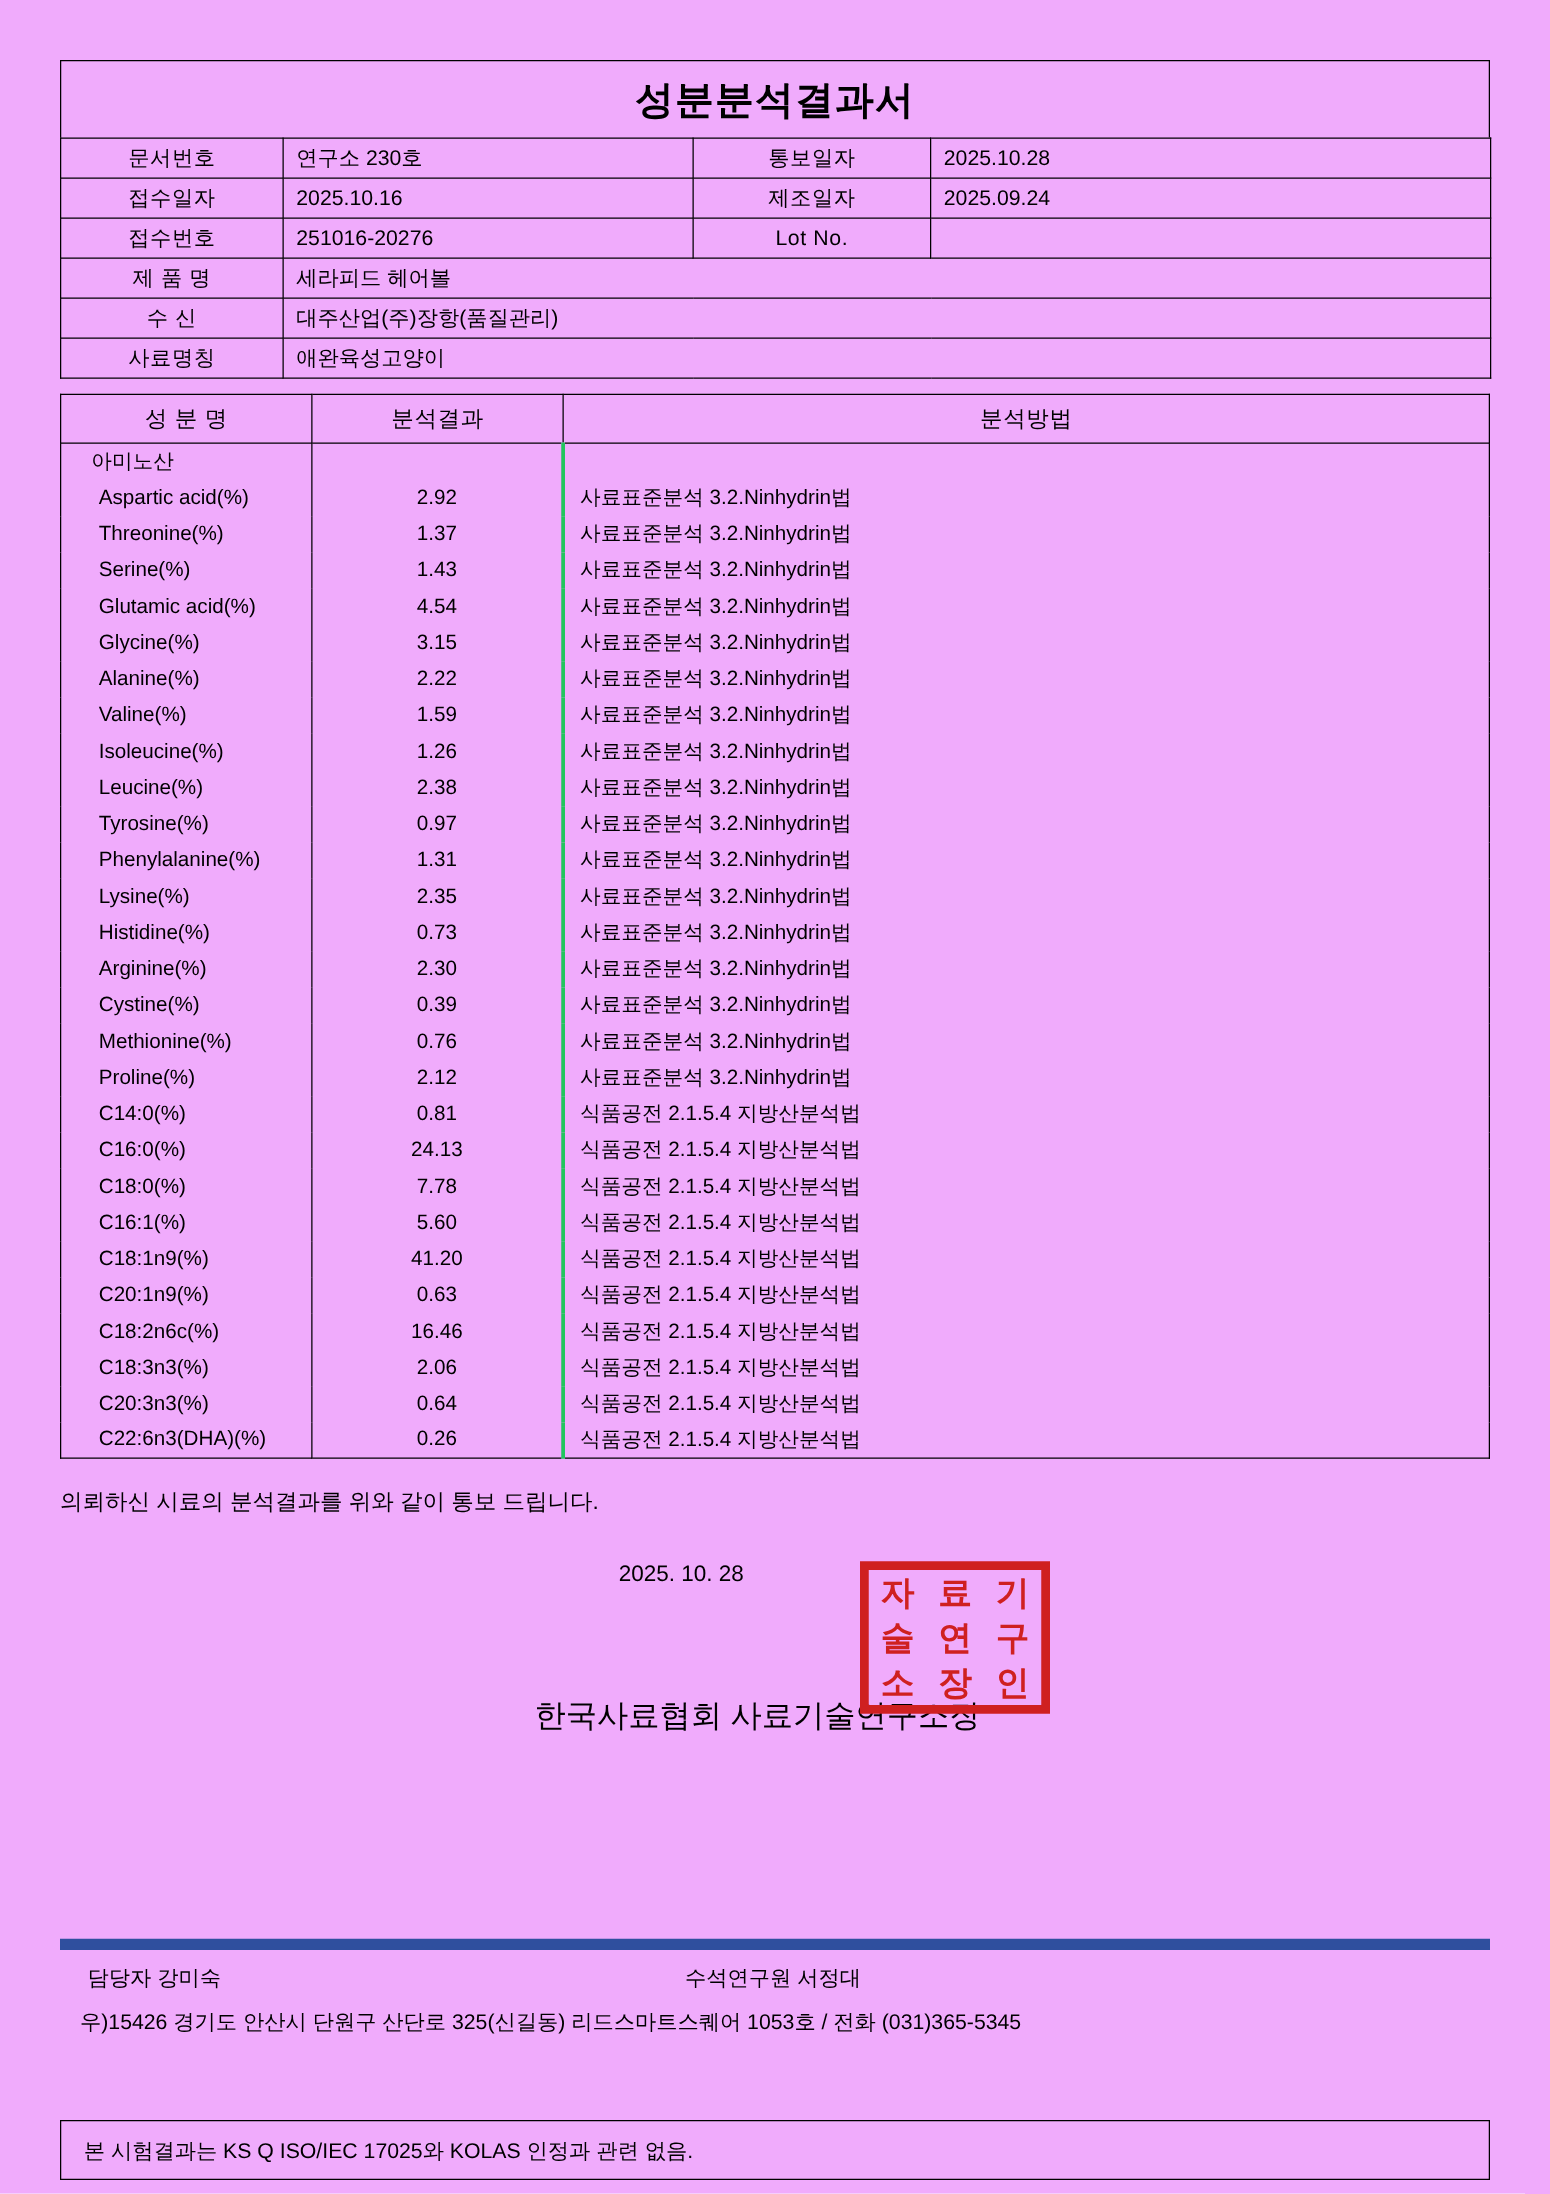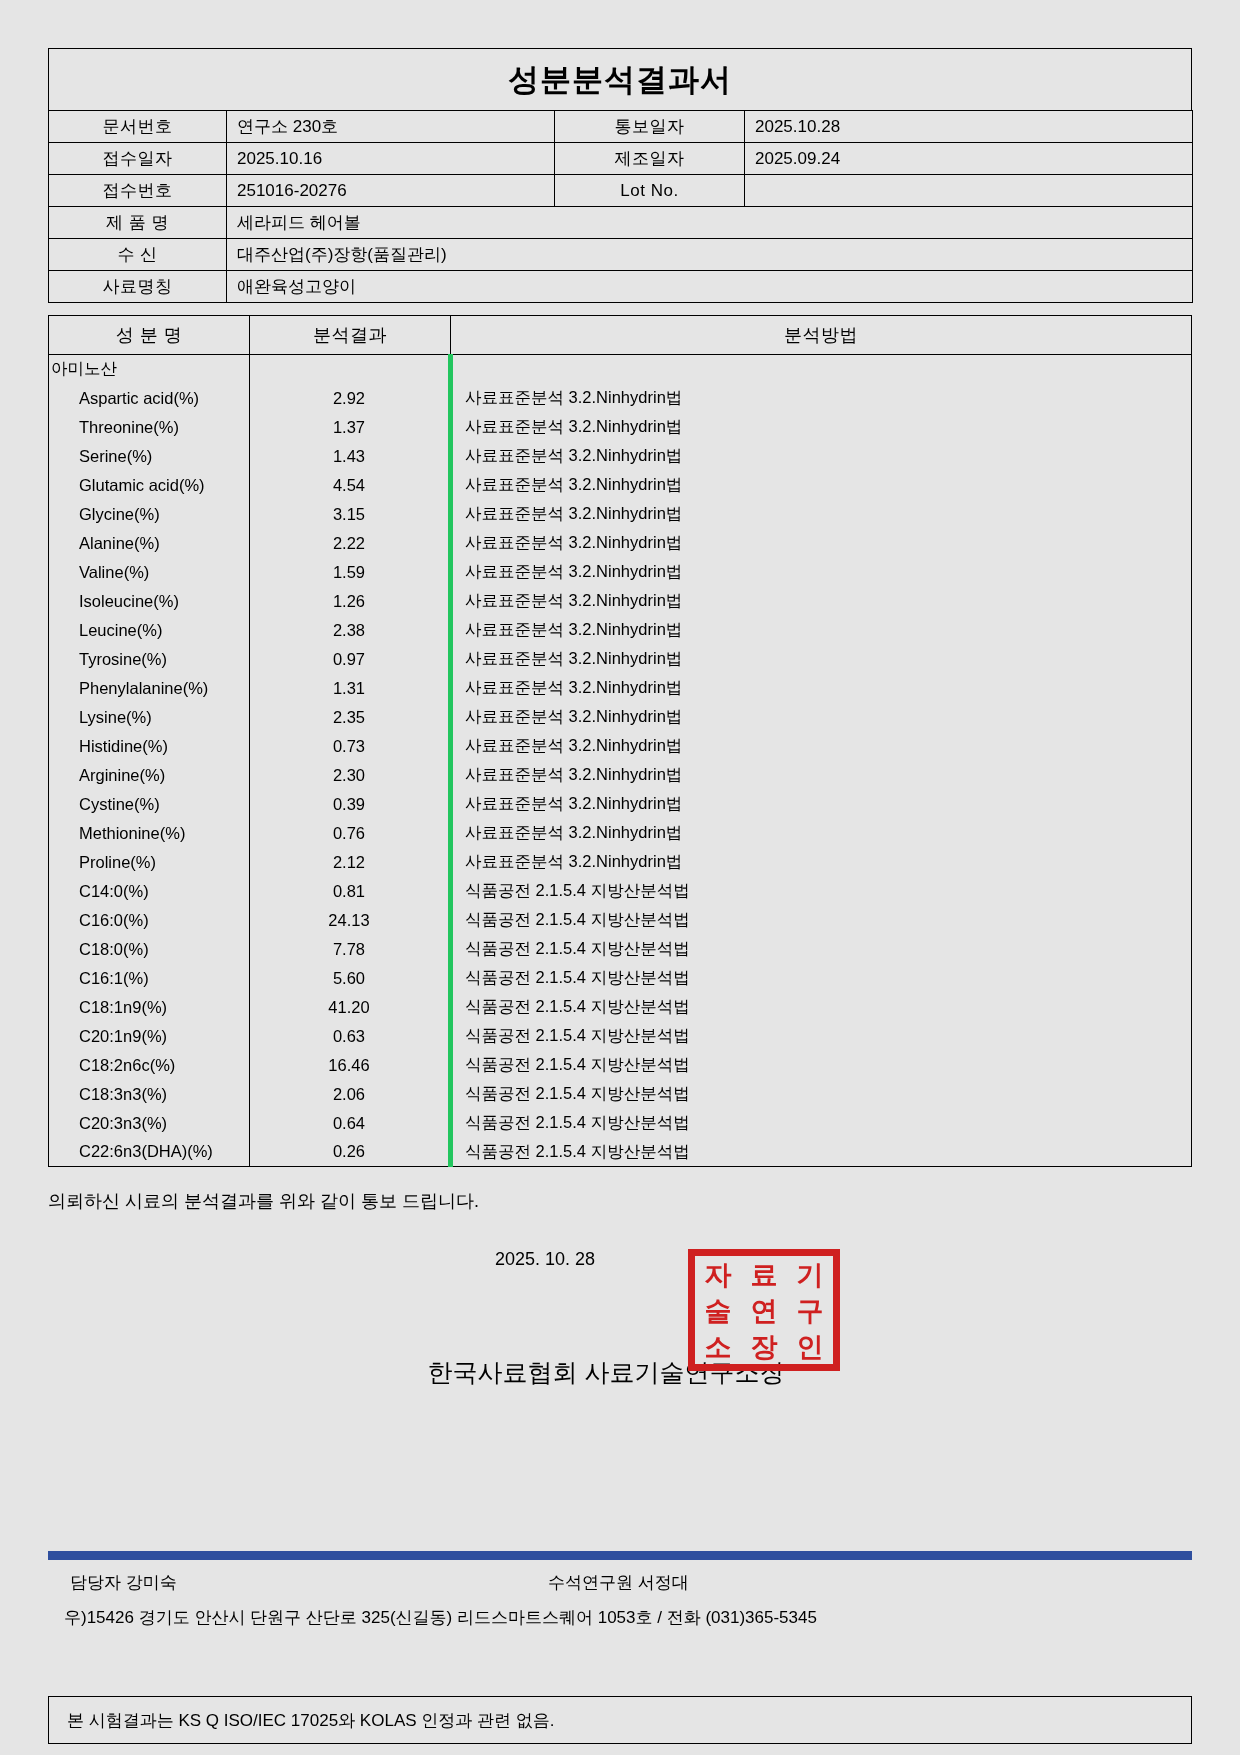--- a/index.html
+++ b/index.html
@@ -9,21 +9,21 @@
   }
   body {
     font-family: "Liberation Sans", "DejaVu Sans", sans-serif;
     color: #000000;
   }
   .page {
     position: relative;
     width: 1240px;
     height: 1755px;
     margin: 0 auto;
-    background: #e5e5e5;
+    background: #f0abfc;
     box-sizing: border-box;
     padding: 0;
     overflow: hidden;
   }
   .sheet {
     position: absolute;
     left: 48px;
     top: 48px;
     width: 1144px;
   }
@@ -90,24 +90,24 @@
     font-size: 16.5px;
     height: 29px;
     padding: 0;
     border: none;
     vertical-align: middle;
     box-sizing: border-box;
   }
   table.result tr td.c-name {
     border-left: 1px solid #000;
     border-right: 1px solid #000;
-    padding-left: 2px;
+    padding-left: 24px;
   }
   table.result tr td.c-val {
-    border-right: 5px solid #22c55e;
+    border-right: 3px solid #22c55e;
     text-align: center;
   }
   table.result tr td.c-met {
     border-right: 1px solid #000;
     padding-left: 12px;
   }
   table.result tr:last-child td {
     border-bottom: 1px solid #000;
   }
   .col-name { width: 198px; }

